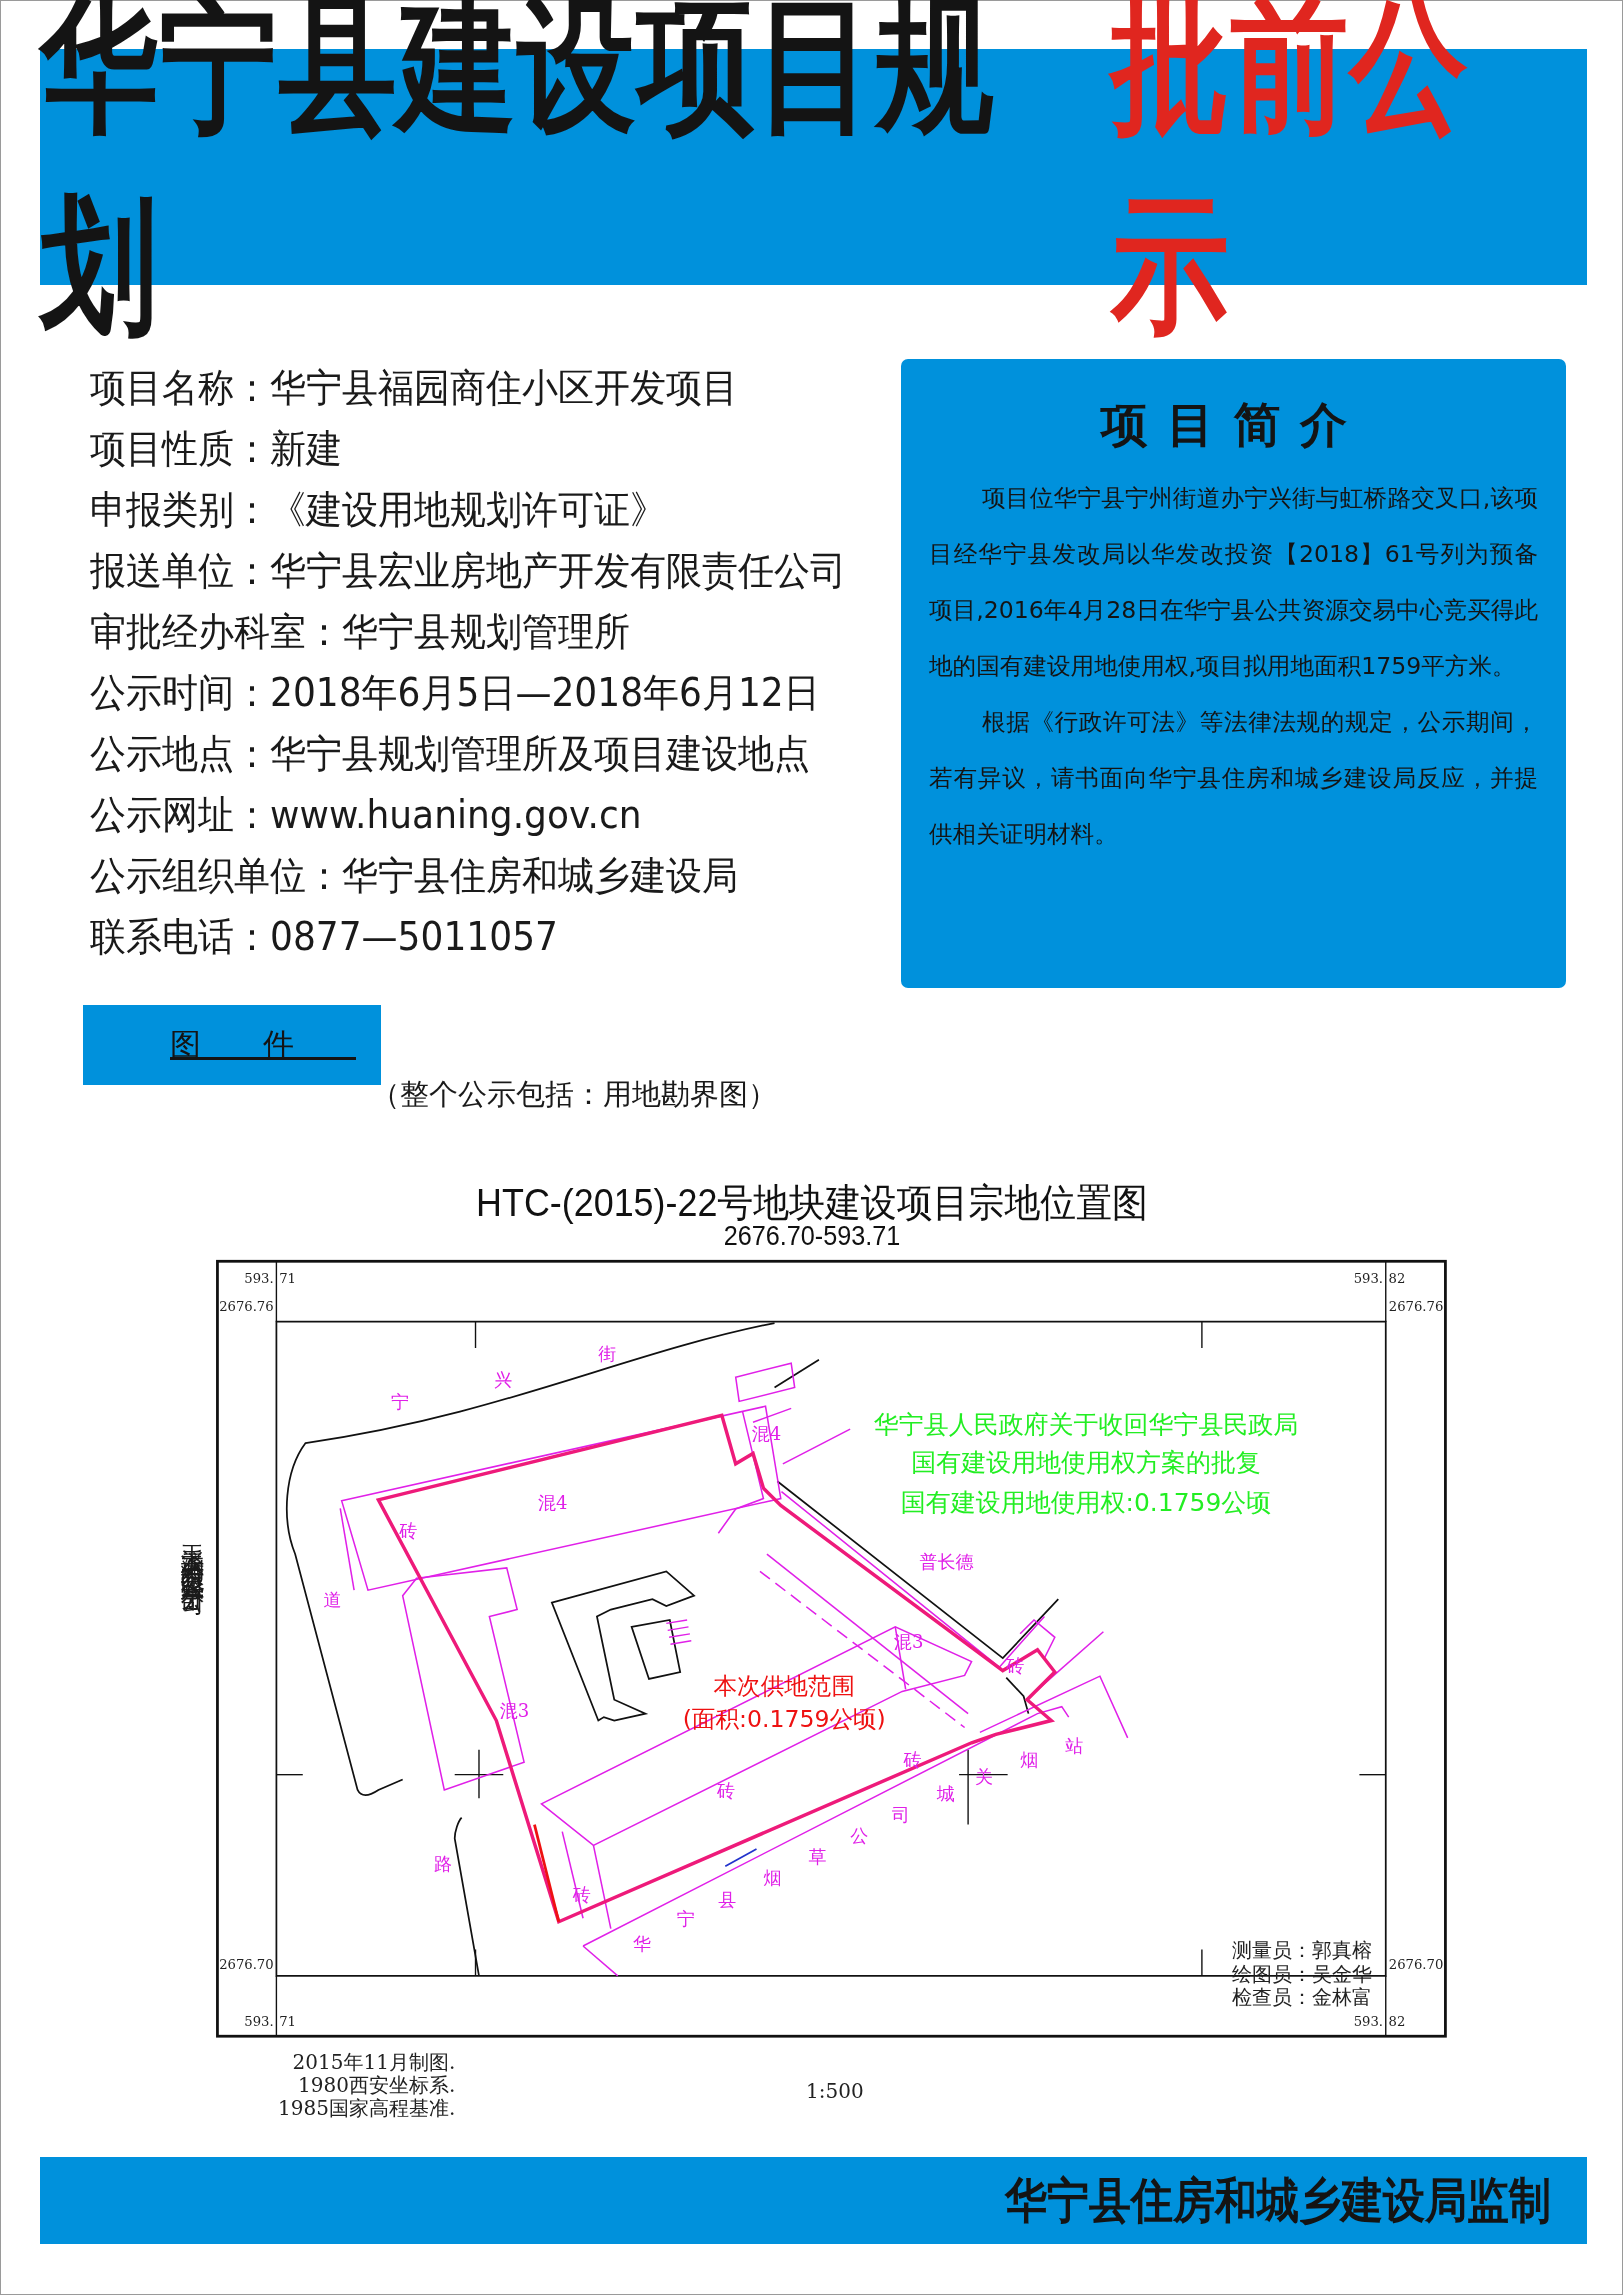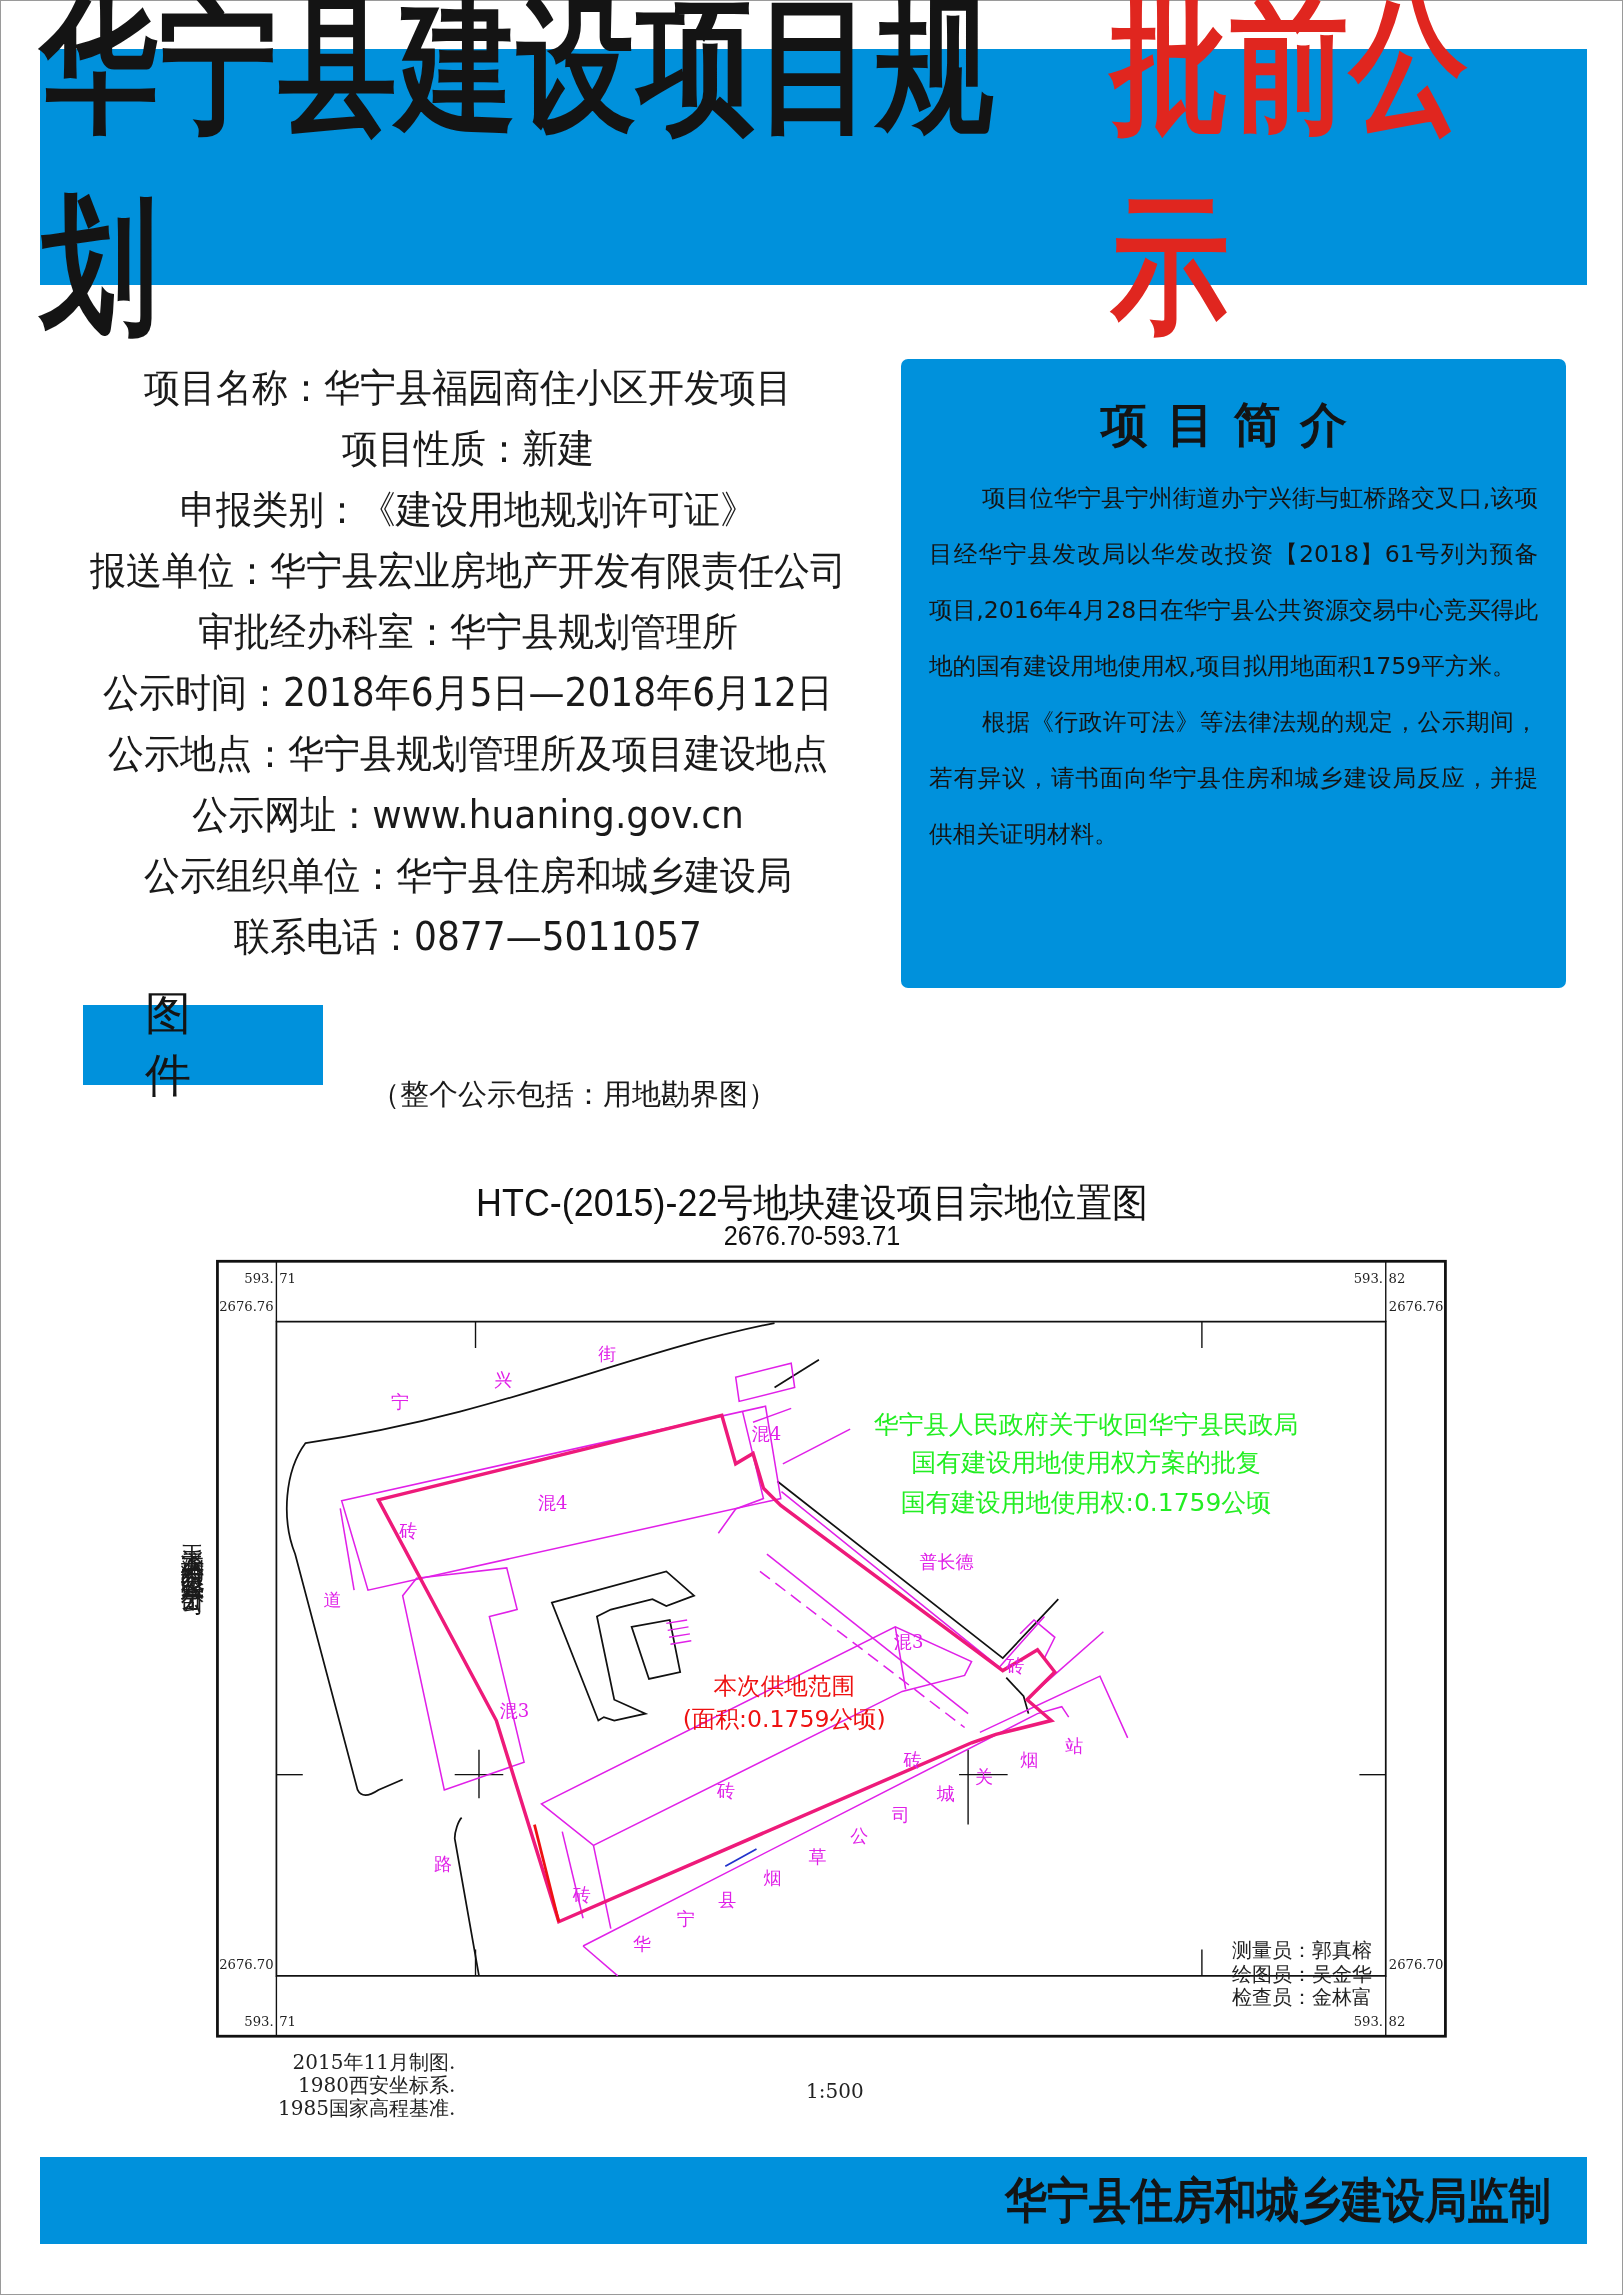--- a/index.html
+++ b/index.html
@@ -4,28 +4,28 @@
 <style>
   html,body{margin:0;padding:0;}
   body{width:1624px;height:2295px;position:relative;background:#ffffff;overflow:hidden;
        font-family:"DejaVu Sans","Liberation Sans",sans-serif;color:#1a1a1a;}
   .page-border{position:absolute;left:0;top:0;width:1621px;height:2293px;border:1.4px solid #9a9a9a;}
   .band{position:absolute;background:#0091dc;}
   .hdr-title{position:absolute;left:40px;top:49px;width:1547px;height:236px;display:flex;align-items:center;justify-content:center;
        font-family:"DejaVu Serif","Liberation Serif",serif;font-weight:bold;font-size:118px;letter-spacing:1.4px;transform:scaleY(1.25);}
   .hdr-title .black{color:#141414;}
   .hdr-title .red{color:#e0261f;}
-  .info{position:absolute;left:90px;top:357px;text-align:center;}
+  .info{position:absolute;left:90px;top:357px;}
   .info-row{height:61px;line-height:61px;font-size:36px;white-space:nowrap;color:#1a1a1a;transform:scaleY(1.08);transform-origin:left center;}
   .intro{position:absolute;left:901px;top:359px;width:665px;height:629px;background:#0091dc;box-sizing:border-box;padding:14px 28px 0 28px;border-radius:7px;}
   .intro-title{text-align:center;font-size:47px;font-weight:bold;letter-spacing:19.4px;margin-top:21px;margin-bottom:12.5px;color:#141414;}
   .intro-p{font-size:23.6px;line-height:56px;color:#141414;text-align:justify;}
   .intro-p.indent{text-indent:53px;}
-  .attach-label{position:absolute;left:83px;top:1005px;width:240px;height:80px;background:#0091dc;display:flex;align-items:center;justify-content:center;
-       font-size:46px;letter-spacing:62px;padding-left:62px;box-sizing:border-box;color:#141414;}
+  .attach-label{position:absolute;left:83px;top:1005px;width:298px;height:80px;background:#0091dc;display:flex;align-items:center;justify-content:center;
+       font-size:31px;letter-spacing:62px;padding-left:62px;box-sizing:border-box;color:#141414;text-decoration:underline;}
   .attach-caption{position:absolute;left:371px;top:1055px;font-size:29px;color:#1a1a1a;margin-top:20px;}
   .map-title{position:absolute;left:0;width:1624px;text-align:center;font-family:"Liberation Sans",sans-serif;color:#111;}
   .map-title.t1{top:1176px;font-size:39px;transform:scaleX(0.92);}
   .map-title.t2{top:1220px;font-size:28px;transform:scaleX(0.9);}
   .map-svg{position:absolute;left:0;top:0;}
   .note{position:absolute;font-family:"DejaVu Serif","Liberation Serif",serif;font-size:20px;line-height:23px;color:#222;}
   .footer-band-text{position:absolute;left:40px;top:2157px;width:1511px;height:87px;display:flex;align-items:center;justify-content:flex-end;
        font-size:42px;color:#141414;font-weight:bold;transform:scaleY(1.15);}
 </style>
 </head>

